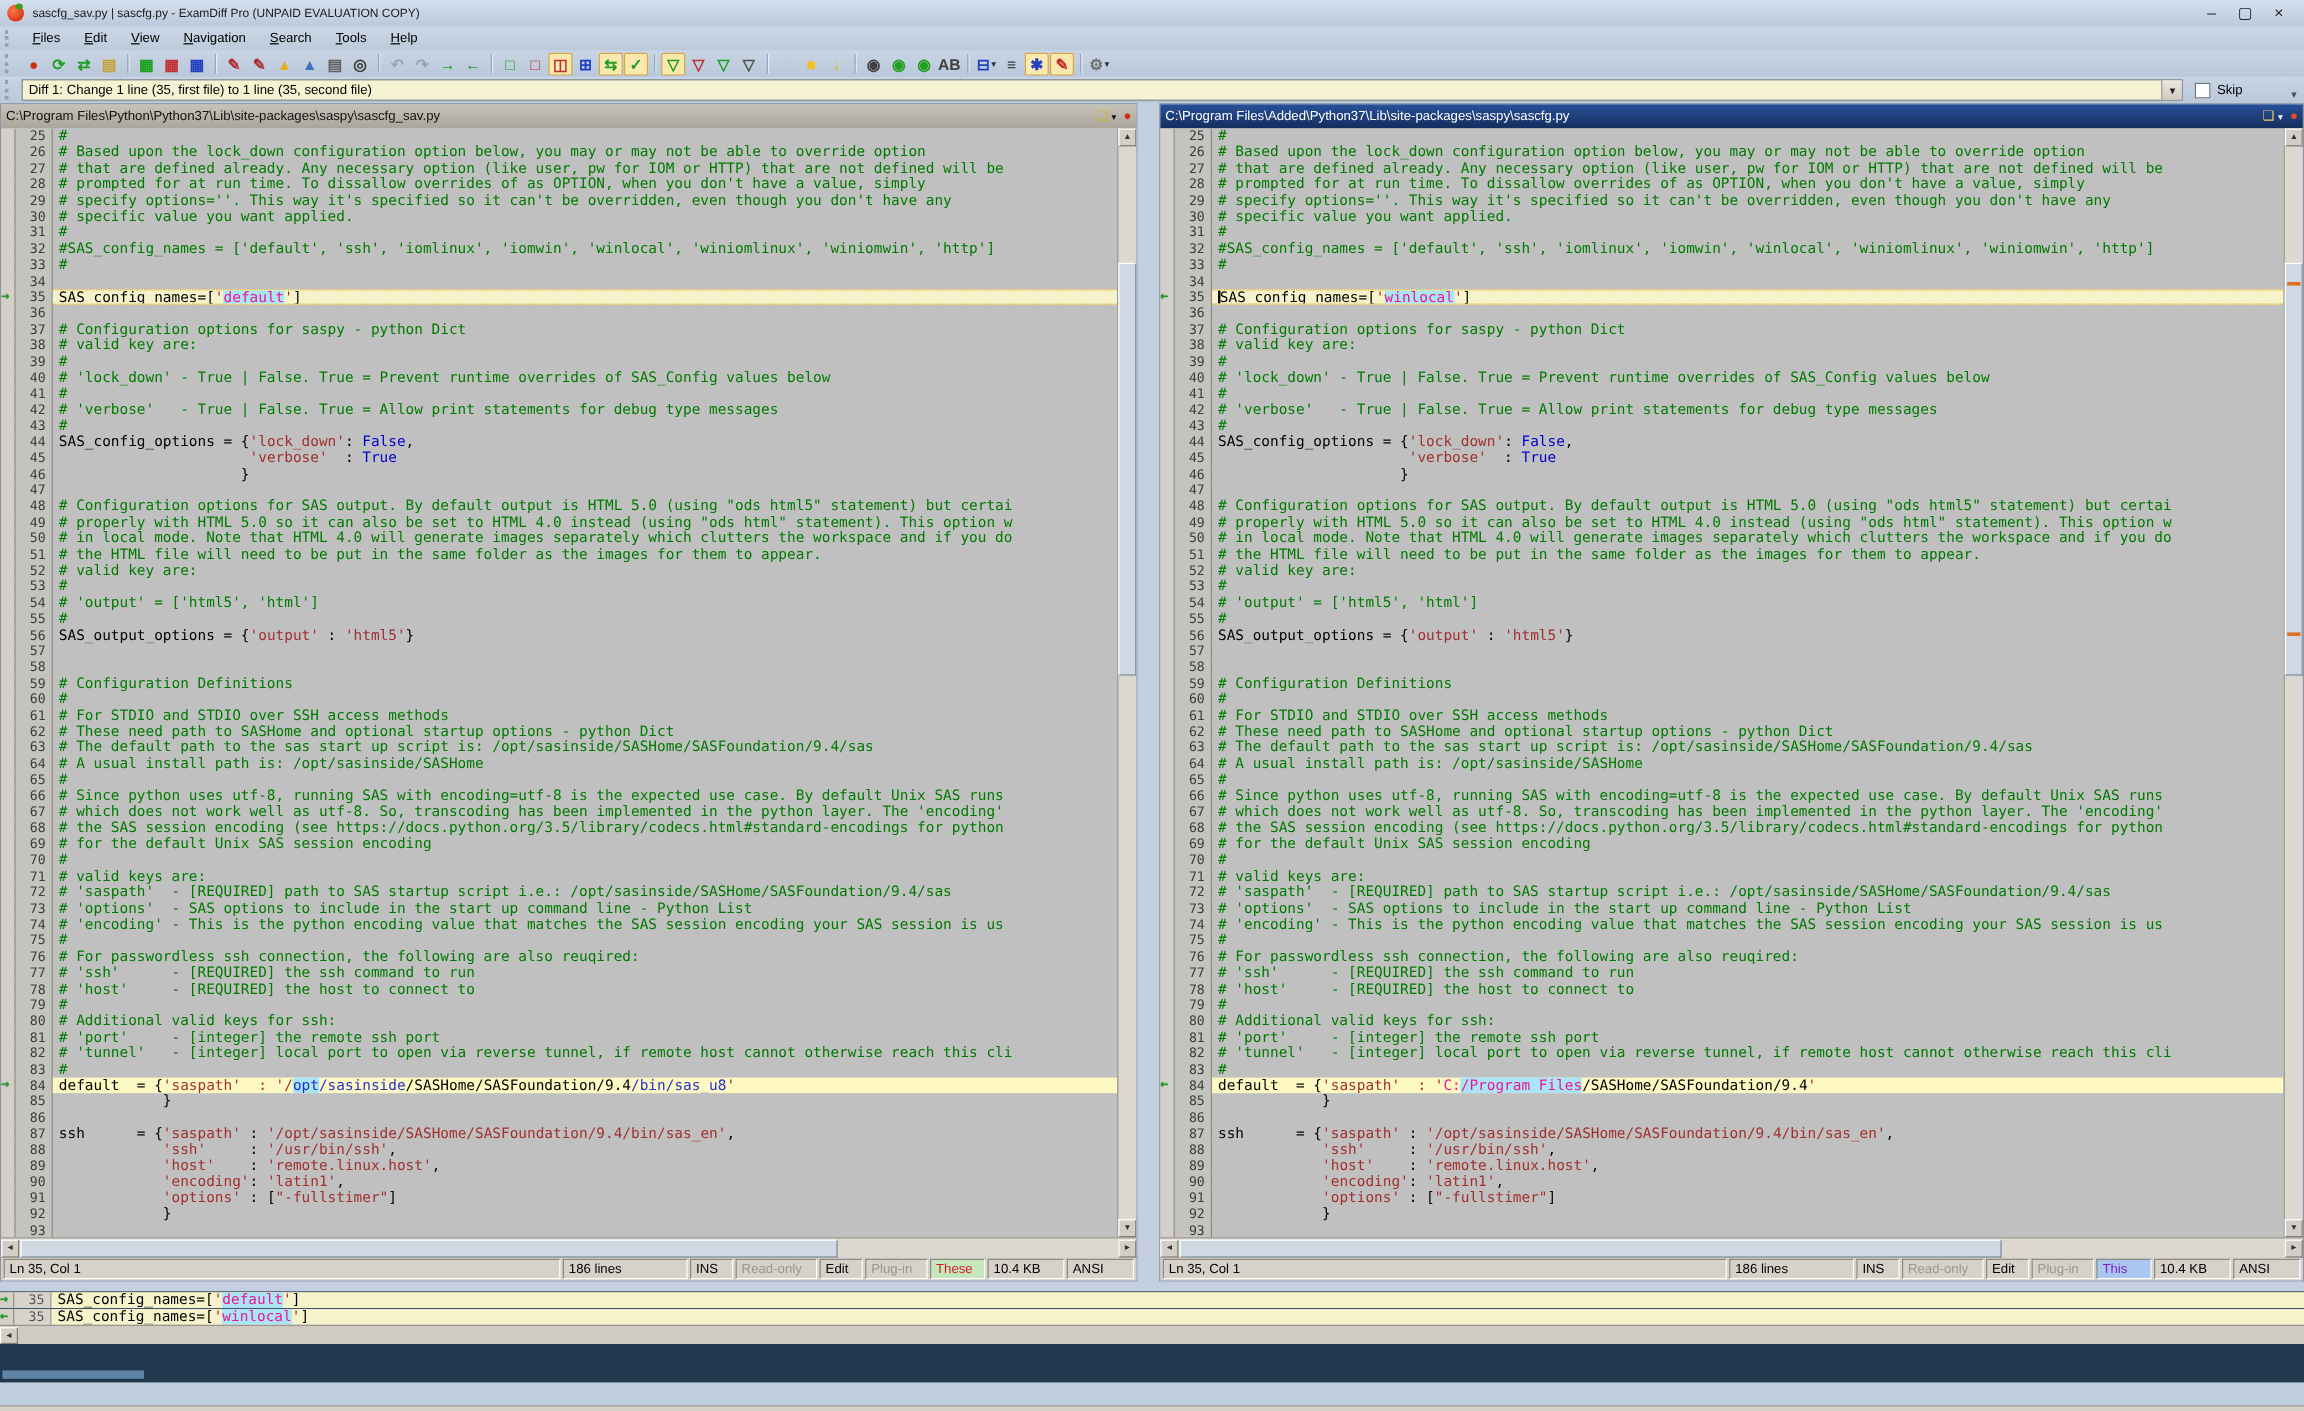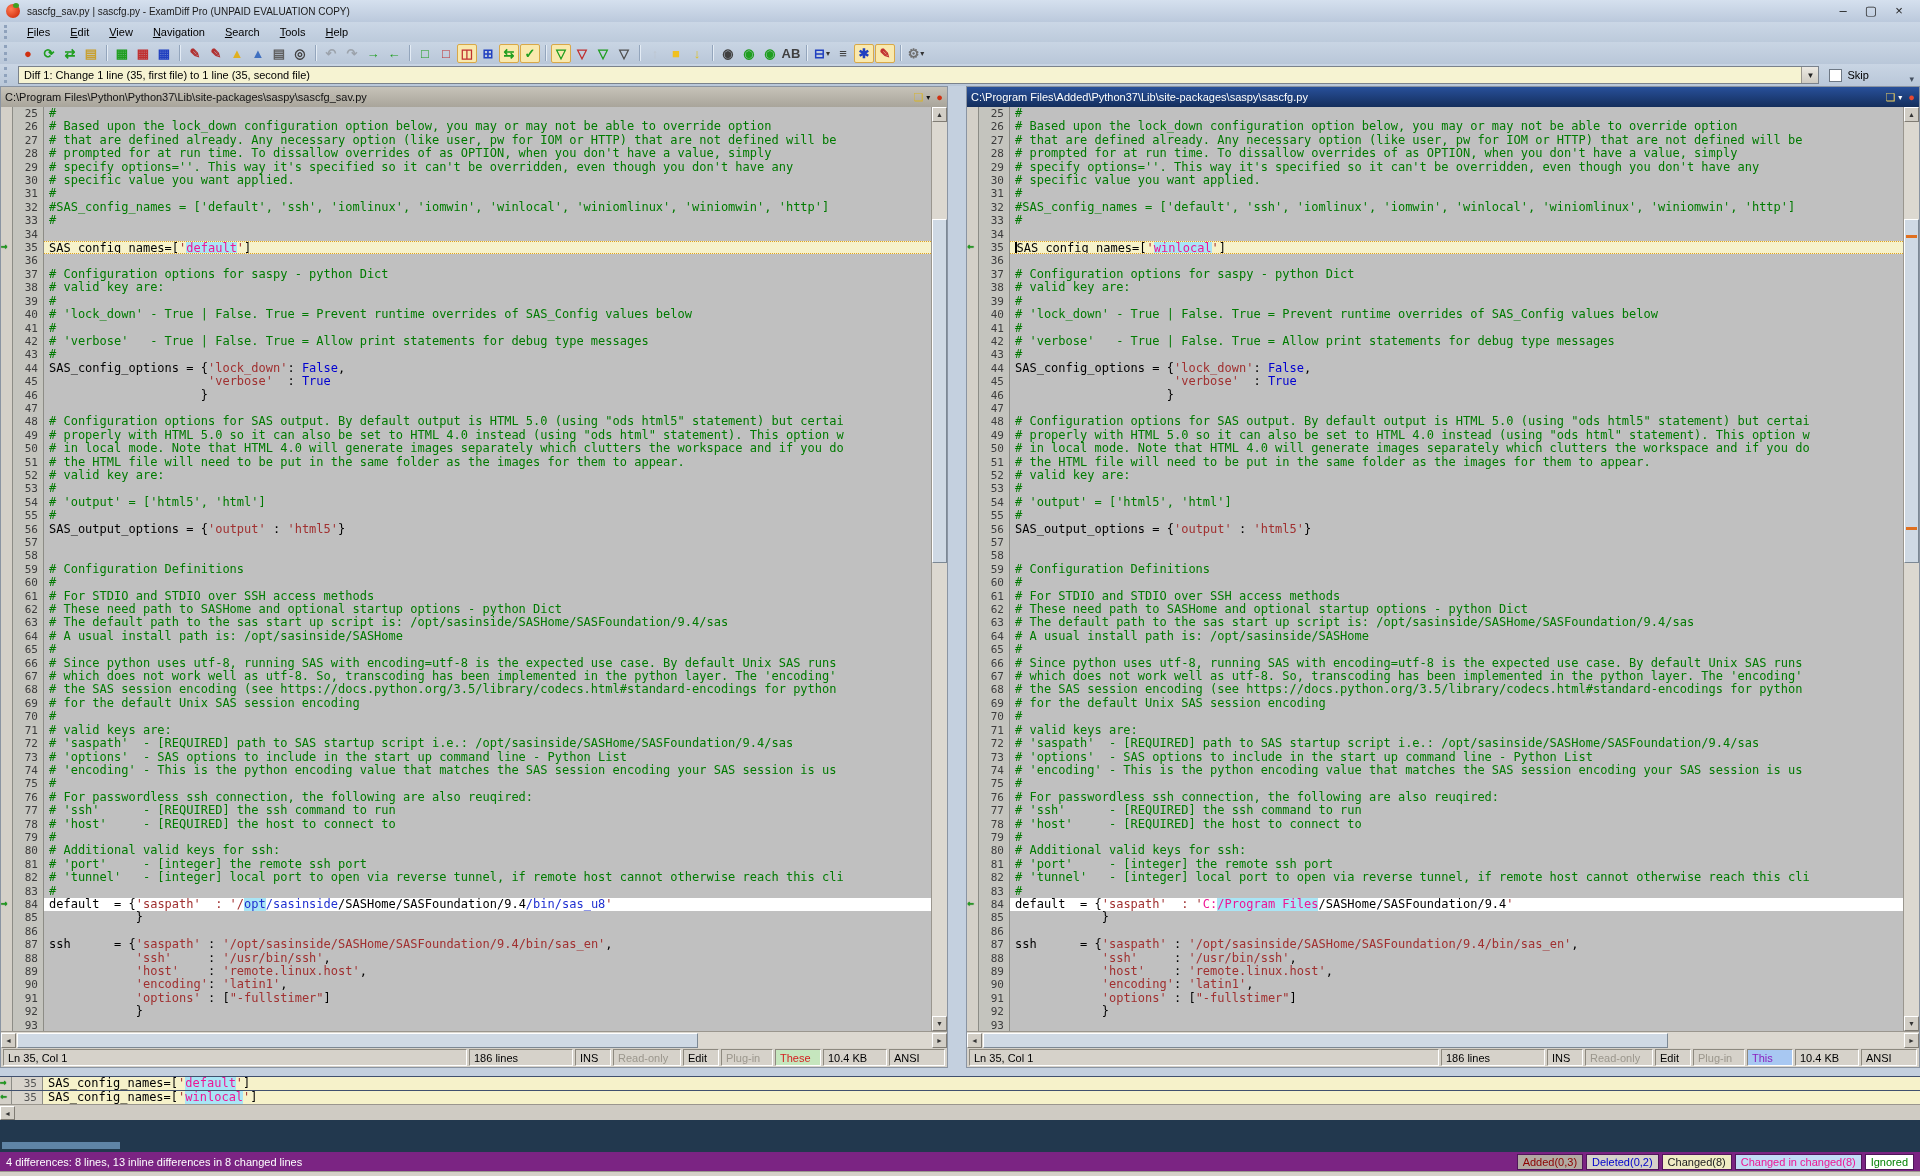--- a/index.html
+++ b/index.html
@@ -59,21 +59,21 @@
   .ph-dd{font-size:8px;margin-left:-3px}
   .pane-body{flex:1;display:flex;overflow:hidden;background:#C0C0C0}
   .code-rows{flex:1;overflow:hidden}
 
   .crow{display:flex;height:13.42px;line-height:13.42px;font-family:"DejaVu Sans Mono",monospace;font-size:12px}
   .cmark{width:12px;background:#D4D0C8;border-right:1px solid #8C8C86;flex:none;position:relative}
   .arrow{position:absolute;left:0;top:-1px;font-weight:bold;color:#1F9E1F;font-size:11px;text-shadow:0 0 1px #0A5A0A}
   .arrow.left{transform:scaleX(-1)}
   .cnum{width:31px;flex:none;text-align:right;padding-right:5px;color:#3C3C3C;background:#C4C4BE;border-right:1px solid #8C8C86;font-size:11px}
   .ccode{flex:1;padding-left:5px;white-space:pre;overflow:hidden}
-  .bg-chg{background:#ffffff}
+  .bg-chg{background:#fef9c3}
   .bg-cur{background:#F6F2CA;border-top:1px dotted #E0A320;border-bottom:1px dotted #E0A320}
 
   .sg-p{color:#000}
   .sg-c{color:#007A00}
   .sg-s{color:#A03030}
   .sg-k{color:#0000D0}
   .sg-m{color:#EE1694;background:#A9E5F5}
   .sg-mg{color:#EE1694}
   .sg-d{color:#2030D0}
   .sg-dc{color:#2030D0;background:#A9E5F5}
@@ -1092,25 +1092,15 @@
       </div>
     </div>
   <div class="bottom-hscroll">
     <div class="bh-btn">◄</div>
   </div>
 
   <div class="output-header">
     <div class="output-tab"></div>
   </div>
 
-  <div class="purplebar">
-    <span>4 differences: 8 lines, 13 inline differences in 8 changed lines</span>
-    <span class="badges" id="badges">
-        <span class="badge" style="color: rgb(139, 0, 0); background: rgb(178, 170, 162);">Added(0,3)</span>
-        <span class="badge" style="color: rgb(0, 0, 204); background: rgb(214, 210, 202);">Deleted(0,2)</span>
-        <span class="badge" style="color: rgb(32, 32, 32); background: rgb(240, 236, 196);">Changed(8)</span>
-        <span class="badge" style="color: rgb(238, 22, 148); background: rgb(194, 220, 246);">Changed in changed(8)</span>
-        <span class="badge" style="color: rgb(0, 128, 0); background: rgb(255, 255, 255);">Ignored</span>
-      </span>
-  </div>
 
   <div class="bottom-strip"></div>
 </div>
 
 </body></html>

